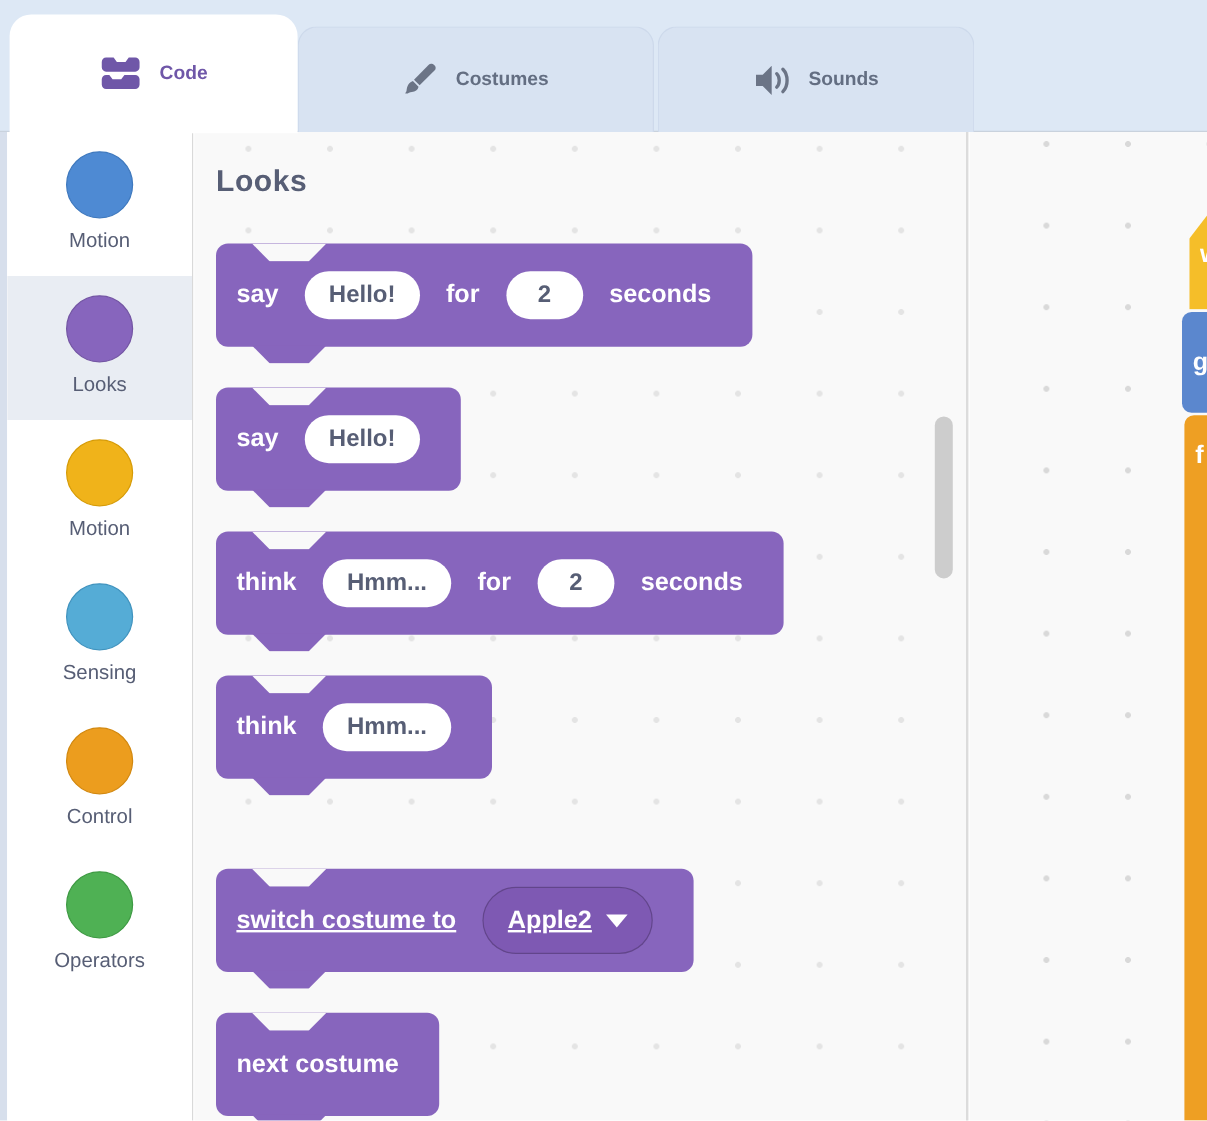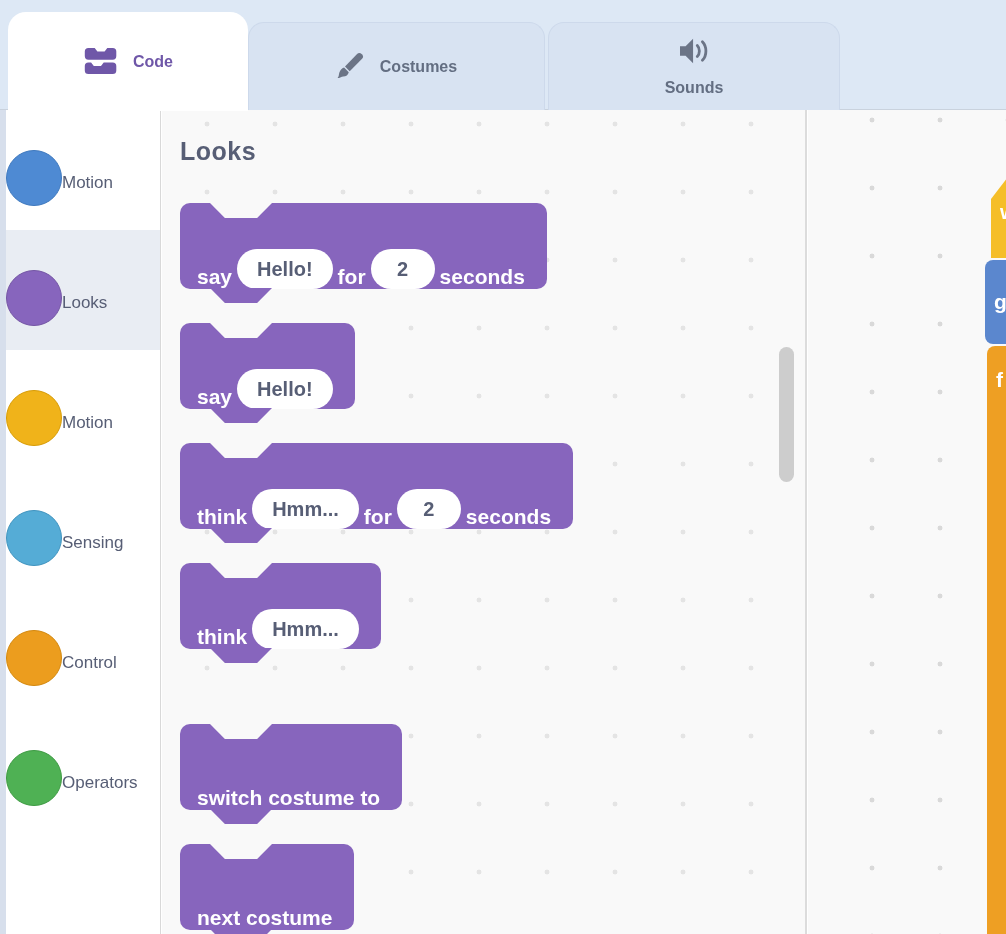--- a/index.html
+++ b/index.html
@@ -5,42 +5,42 @@
   * { margin:0; padding:0; box-sizing:border-box; }
   html,body { width:1006px; height:934px; overflow:hidden; }
   body { font-family:"Liberation Sans","DejaVu Sans",sans-serif; background:#fff; }
   .app { position:relative; width:1006px; height:934px; overflow:hidden; background:#fff; }
 
   
   .tab-bar { position:relative; width:100%; height:110px; background:#dde8f5; border-bottom:1px solid #c9d2dd; z-index:5; }
   .tab { position:absolute; display:flex; align-items:center; justify-content:center; gap:14px; cursor:pointer; }
   .tab-code { left:8px; top:12px; width:240px; height:99px; background:#fff; border-radius:18px 18px 0 0; z-index:3; }
   .tab-costumes { left:248px; top:22px; width:297px; height:88px; background:#d8e3f2; border:1px solid #cdd9eb; border-bottom:none; border-radius:16px 16px 0 0;text-align:right; }
-  .tab-sounds { left:548px; top:22px; width:292px; height:88px; background:#d8e3f2; border:1px solid #cdd9eb; border-bottom:none; border-radius:16px 16px 0 0;flex-direction:column; }
+  .tab-sounds { left:548px; top:22px; width:264px; height:88px; background:#d8e3f2; border:1px solid #cdd9eb; border-bottom:none; border-radius:16px 16px 0 0; }
   .tab-label { font-size:16px; font-weight:600; color:#636e82; }
   .tab-code .tab-label { color:#6F57A8; }
   .tab-icon { flex:0 0 auto; }
 
   
   .main { position:absolute; left:0; top:110px; width:1006px; height:824px; }
   .left-strip { position:absolute; left:0; top:0; width:6px; height:100%; background:#d7dfec; }
 
   .sidebar { position:absolute; left:6px; top:0; width:155px; height:100%; background:#fff; border-right:1px solid #d9d9d9; overflow:hidden; }
-  .cat-item { height:120px; display:flex; align-items:center; padding-top:16px; cursor:pointer; }
+  .cat-item { height:120px; display:flex; flex-direction:column; align-items:center; padding-top:16px; cursor:pointer; }
   .cat-item.selected { background:#e9edf3; }
   .cat-circle { width:56px; height:56px; border-radius:50%; border:1px solid transparent; }
   .cat-label { margin-top:9px; font-size:17px; color:#575e75; }
 
   .palette { position:absolute; left:162px; top:0; width:645px; height:100%; background:#f9f9f9; border-right:2px solid #dcdcdc; padding:27px 0 0 18px; overflow:hidden;
              background-image:radial-gradient(circle,#e4e4e4 2.2px,transparent 2.7px); background-size:68px 68px; background-position:11px 48px; }
   .palette-heading { font-size:25px; font-weight:bold; color:#575e75; margin-bottom:37px; letter-spacing:0.5px; }
   .block-row { display:block; }
   .block-row.group-break { padding-top:41px; }
-  .block { position:relative; display:inline-flex; align-items:flex-end; gap:5px; height:86px; border-radius:10px;
-           padding:0 22px 0 17px; margin-bottom:34px; color:#fff; font-size:21px; font-weight:600; white-space:nowrap; cursor:grab; }
+  .block { position:relative; display:inline-flex; align-items:center; gap:22px; height:86px; border-radius:10px;
+           padding:0 34px 0 17px; margin-bottom:34px; color:#fff; font-size:21px; font-weight:600; white-space:nowrap; cursor:grab; }
   .block::before { content:""; position:absolute; top:0; left:30px; width:62px; height:15px; background:#f9f9f9;
                    clip-path:polygon(0 0, 24% 100%, 76% 100%, 100% 0); }
   .block::after { content:""; position:absolute; top:100%; margin-top:-1px; left:30px; width:62px; height:15px; background:inherit;
                   clip-path:polygon(0 0, 100% 0, 76% 100%, 24% 100%); }
   .block-text { color:#fff; }
   .block-input { display:inline-flex; align-items:center; justify-content:center; height:40px; min-width:64px;
                  padding:0 20px; background:#fff; border-radius:26px; color:#575e75; font-size:20px; font-weight:600; cursor:text; }
   .block-dropdown { display:inline-flex; align-items:center; gap:12px; height:56px; border-radius:28px; padding:0 20px;
                     border:1px solid rgba(0,0,0,0.22); color:#fff; cursor:pointer; }
   .caret { width:0; height:0; border-left:9px solid transparent; border-right:9px solid transparent; border-top:11px solid #fff; }
@@ -137,22 +137,26 @@
               <span class="block-text">think</span>
               <span class="block-input">Hmm...</span>
               <span class="block-text">for</span>
               <span class="block-input">2</span>
               <span class="block-text">seconds</span>
             </div></div>
           <div class="block-row"><div class="block" style="background: rgb(135, 101, 189);">
               <span class="block-text">think</span>
               <span class="block-input">Hmm...</span>
             </div></div>
-          <div class="block-row group-break"><div class="block" style="background: rgb(135, 101, 189);">
+          <div class="block-row group-break"><div class="block" style="background: rgb(135, 101, 189); text-decoration: underline;">
               <span class="block-text">switch costume to</span>
+              <span class="block-dropdown" style="background: rgb(126, 89, 179);">
+                <span>Apple2</span>
+                <span class="caret"></span>
+              </span>
             </div></div>
           <div class="block-row"><div class="block" style="background: rgb(135, 101, 189);">
               <span class="block-text">next costume</span>
             </div></div>
         </div>
       <div class="palette-scrollbar"></div>
     </div>
 
     <div class="workspace">
         <div class="wb wb-hat" style="background: rgb(245, 190, 41);">

